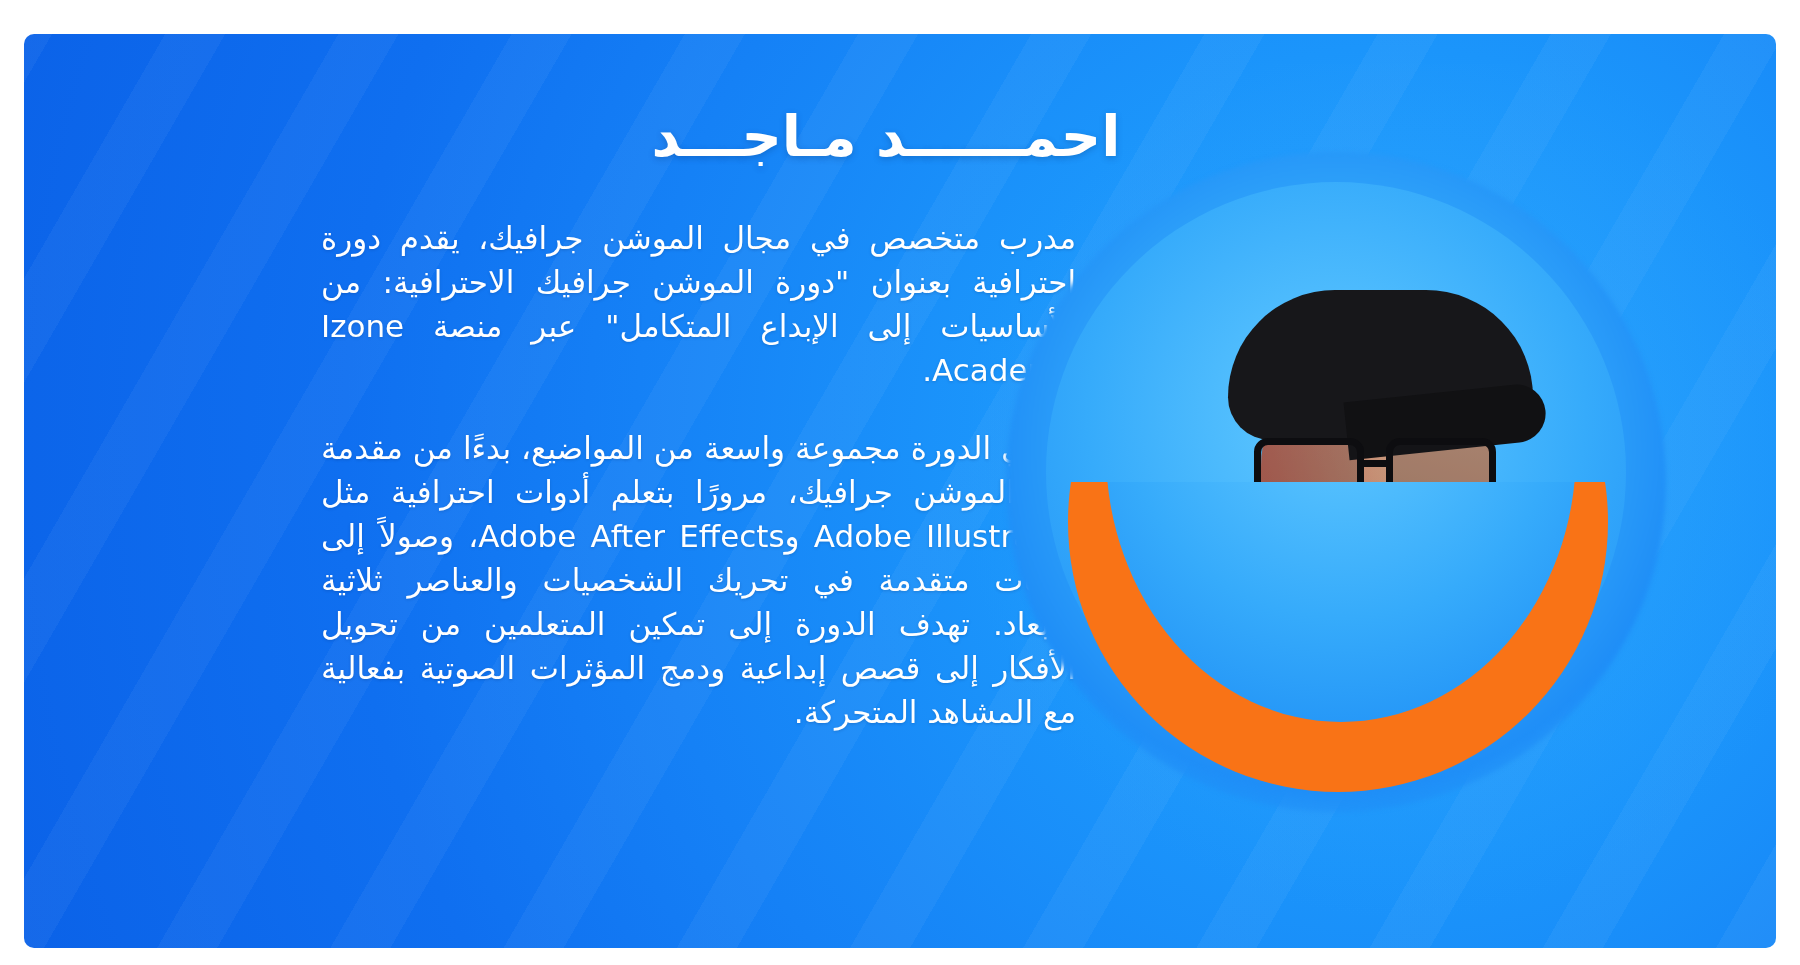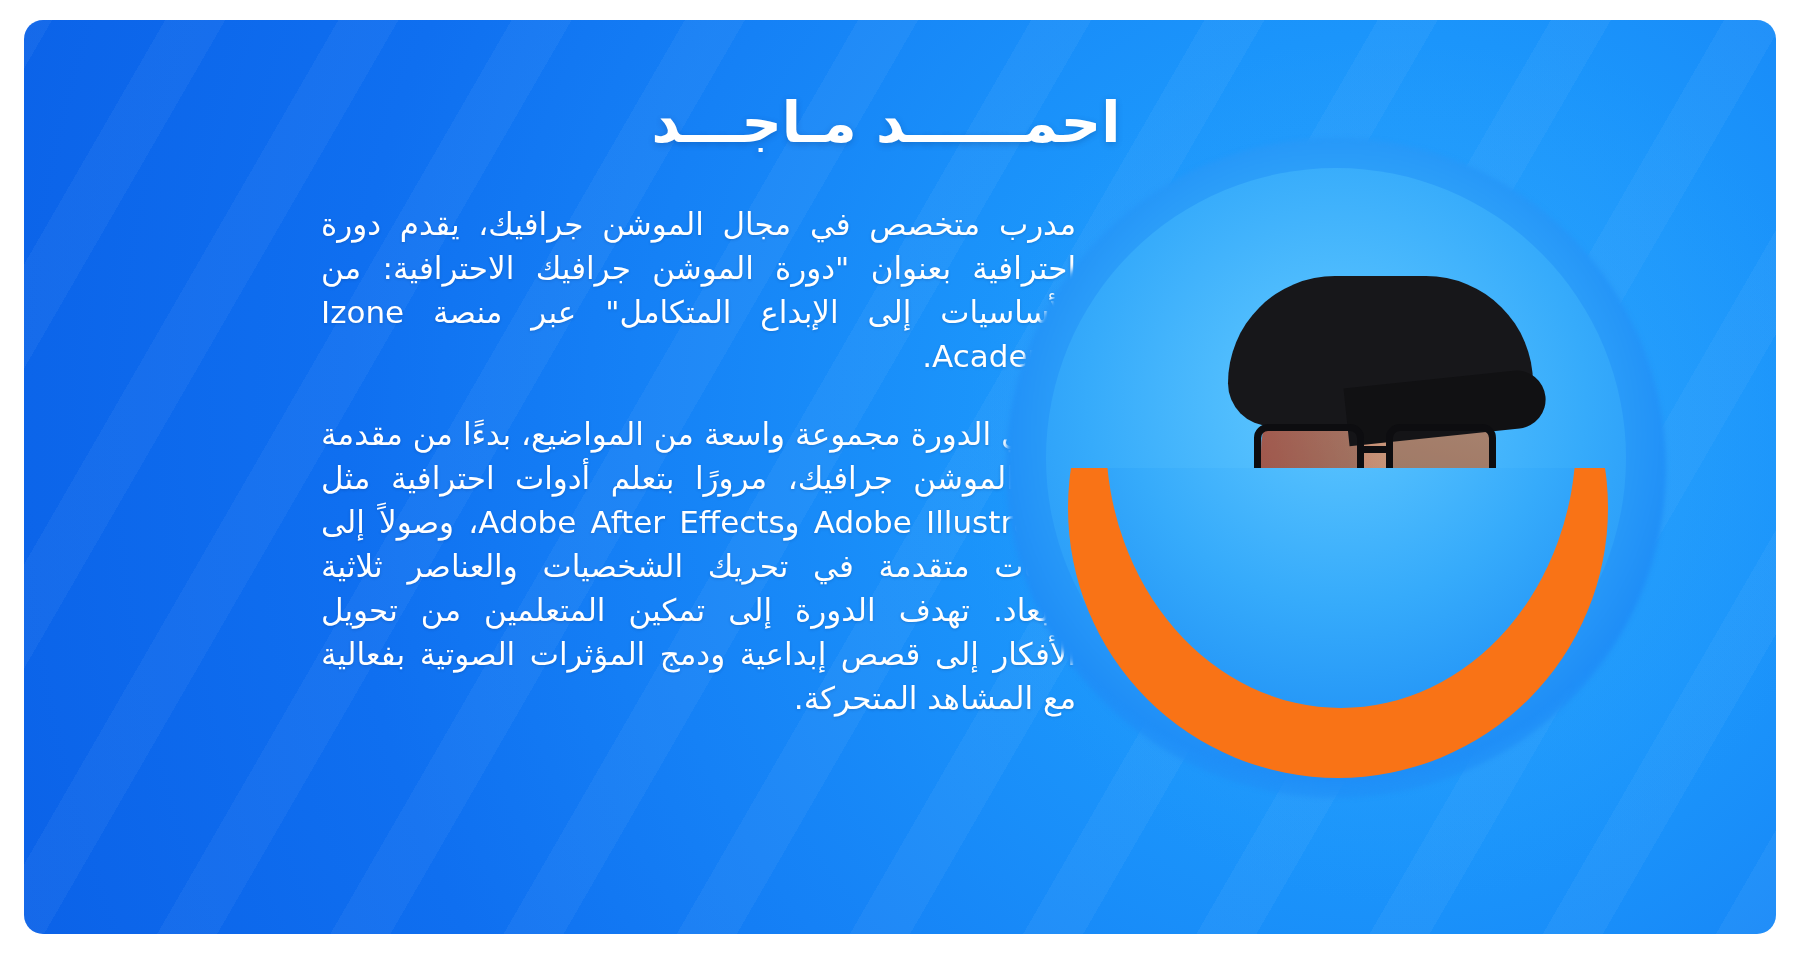--- a/index.html
+++ b/index.html
@@ -10,24 +10,24 @@
   body {
     width: 1800px;
     height: 965px;
     overflow: hidden;
     font-family: "DejaVu Sans", "Liberation Sans", sans-serif;
   }
 
   .slide {
     position: absolute;
     left: 24px;
-    top: 20px;
+    top: 34px;
     width: 1752px;
     height: 914px;
-    border-radius: 19px;
+    border-radius: 10px;
     overflow: hidden;
     background:
       radial-gradient(circle at 78% 46%, #2aa8ff 0%, #1b95fb 28%, #1581f6 52%, #0f6ff0 72%, #0b62e8 100%);
   }
 
   
   .slide .stripes {
     position: absolute;
     inset: 0;
     background: repeating-linear-gradient(

